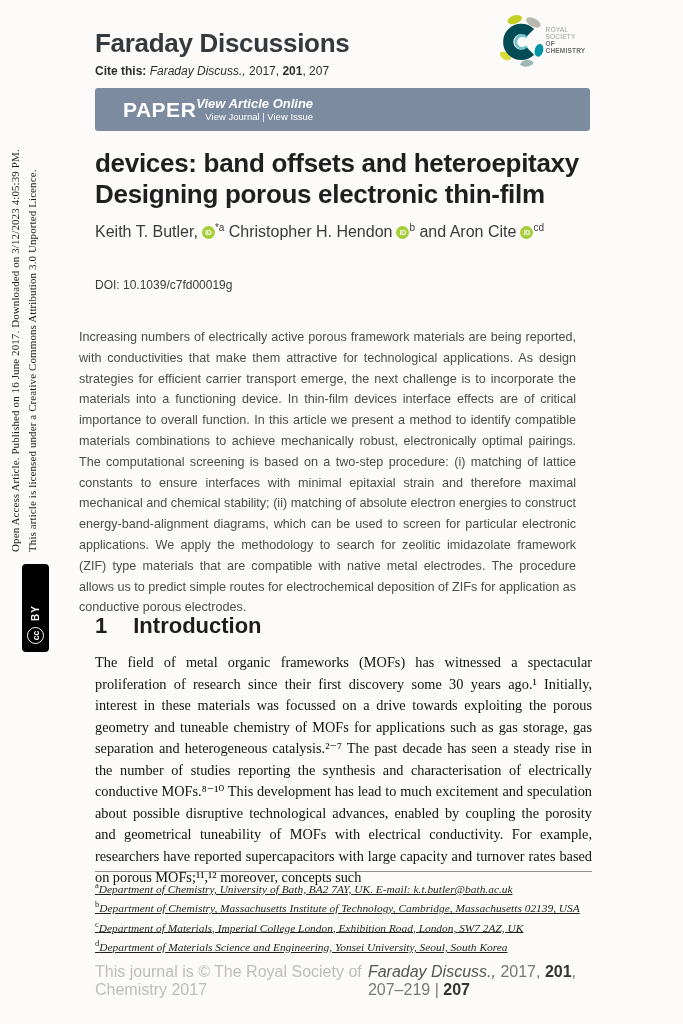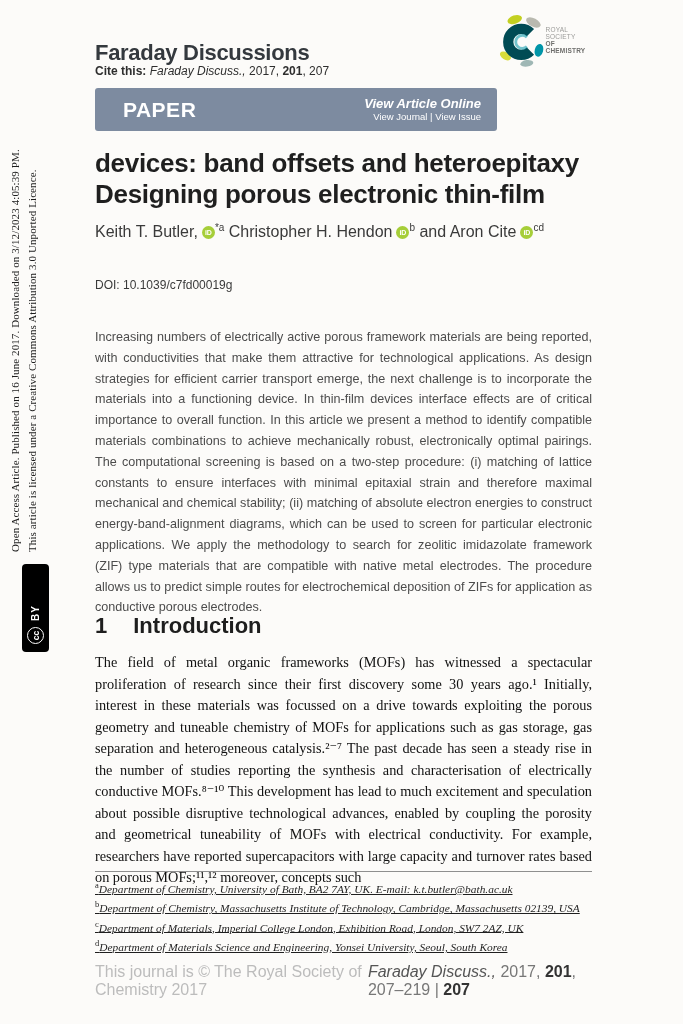--- a/index.html
+++ b/index.html
@@ -28,37 +28,37 @@
   .cc-circle {
     width:15px; height:15px; border:1.5px solid #fff; border-radius:50%;
     color:#fff; font-size:8.5px; font-weight:bold;
     display:flex; align-items:center; justify-content:center;
   }
   .cc-by { color:#fff; font-size:10px; font-weight:bold; letter-spacing:1px; }
 
   
   .journal-title {
     position:absolute; left:95px; top:28px;
-    font-size:22px; font-weight:bold; color:#34393e; letter-spacing:-0.3px;margin-top:12px;
+    font-size:26px; font-weight:bold; color:#34393e; letter-spacing:-0.3px;
   }
   .cite-line { position:absolute; left:95px; top:64px; font-size:12px; color:#2e2e2e; }
   .cite-prefix { font-weight:bold; }
   .cite-journal { font-style:italic; }
   .cite-volume { font-weight:bold; }
 
   .rsc-logo { position:absolute; left:498px; top:10px; width:98px; height:62px;
     display:flex; align-items:center; gap:1px; }
   .rsc-text { line-height:1.05; }
   .rsc-text .l1 { font-size:6.5px; color:#9a9a98; letter-spacing:0.2px; }
   .rsc-text .l2 { font-size:6.5px; font-weight:bold; color:#6f6f6d; letter-spacing:0.2px; }
 
   .paper-banner {
-    position:absolute; left:95px; top:88px; width:402px; height:43px;
+    position:absolute; left:95px; top:88px; width:495px; height:43px;
     box-sizing:border-box; background:var(--banner-bg, #7d8ba0); border-radius:3px;
-    display:flex; justify-content:space-between; align-items:center;
+    display:flex; align-items:center;
     padding:0 16px 0 28px;
   }
   .paper-label { color:#fff; font-size:21px; font-weight:bold; letter-spacing:0.5px; }
   .view-block { text-align:right; color:#fff; line-height:1.15; }
   .view-article { font-size:13px; font-weight:bold; display:block; cursor:pointer;font-style:italic; }
   .view-links { font-size:9.5px; display:block; cursor:pointer; }
 
   
   .article-title {
     position:absolute; left:95px; top:148px; width:500px;
@@ -74,21 +74,21 @@
     background:var(--orcid-green, #a6ce39); border-radius:50%;
     color:#fff; font-size:7px; font-weight:bold; text-align:center; line-height:13px;
     vertical-align:2px; cursor:pointer;
   }
   .author sup { font-size:10px; color:#3a3a3a; }
 
   .received { position:absolute; left:95px; top:276px; font-size:12px;
     color:#3a3a3a; line-height:1.65; }
 
   .abstract {
-    position:absolute; left:95px; top:327px; width:497px;
+    position:absolute; left:79px; top:327px; width:497px;
     font-size:12.6px; line-height:20.8px; color:#4c4c4c; text-align:justify;
   }
 
   
   .section-heading {
     position:absolute; left:95px; top:613px;
     font-size:22px; font-weight:bold; color:#1e1e1e;
   }
   .section-heading .sec-title { margin-left:26px; }
 

